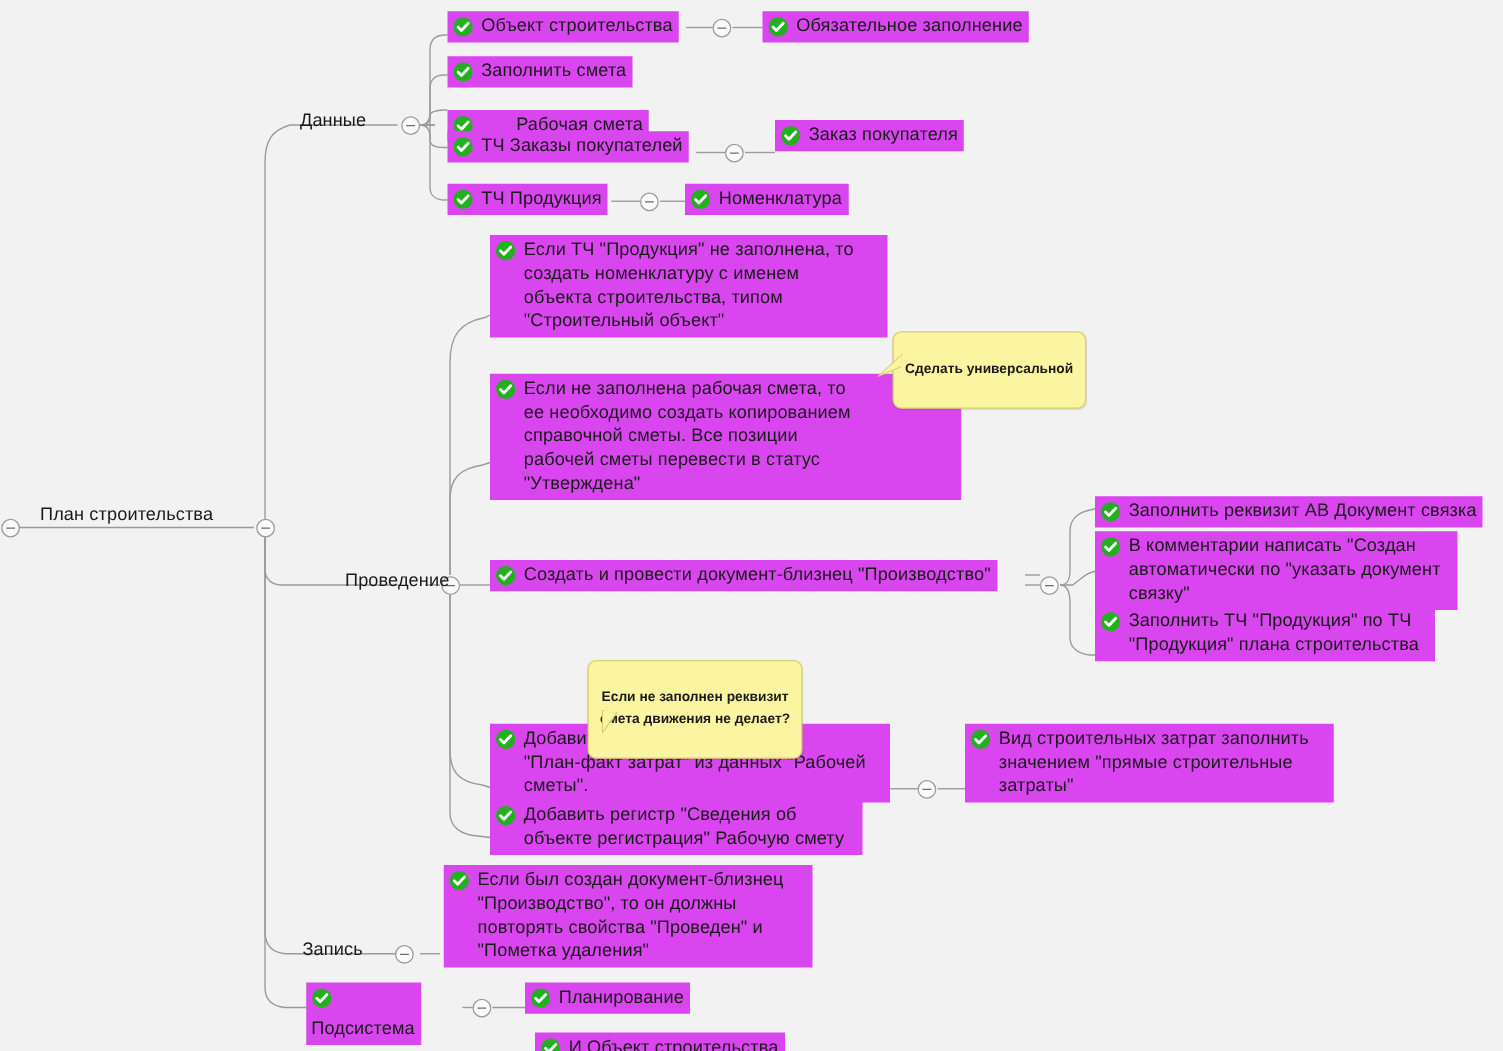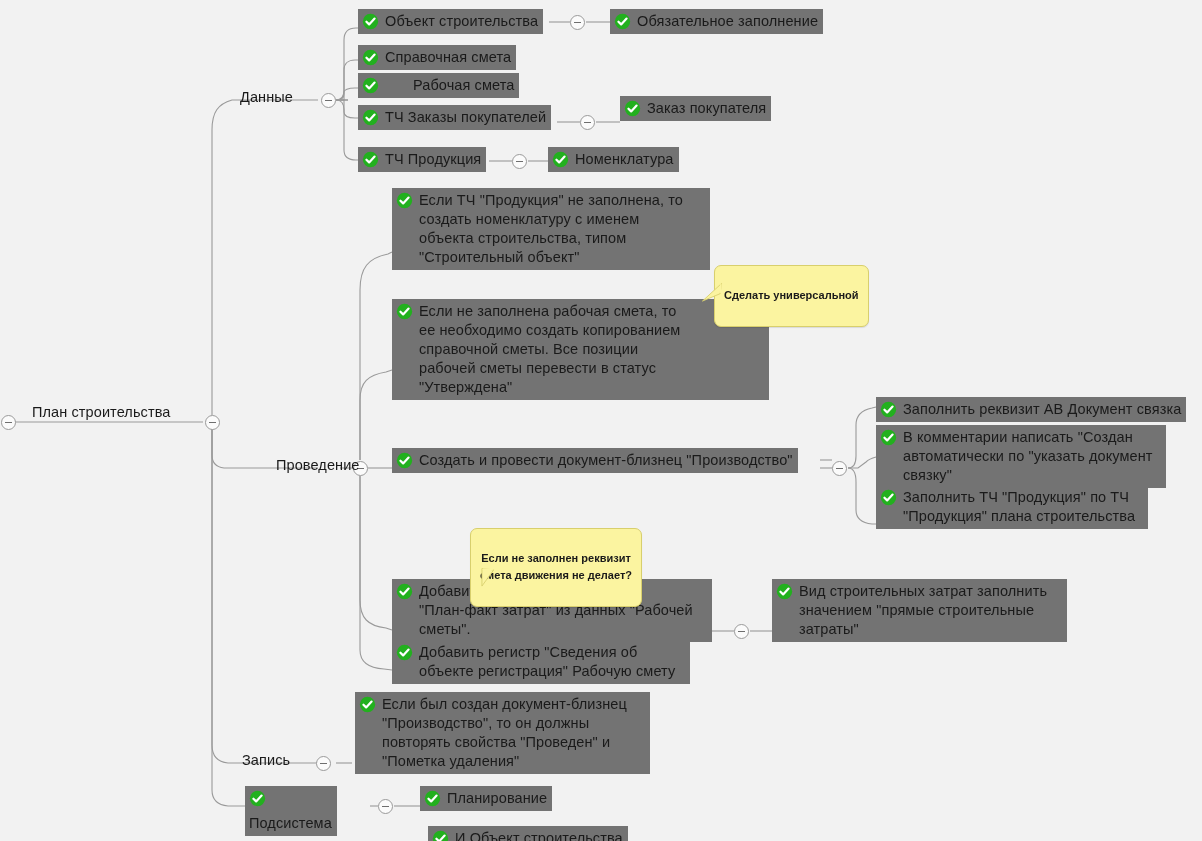--- a/index.html
+++ b/index.html
@@ -36,21 +36,21 @@
     align-items: flex-start;
     gap: 6px;
     padding: 2px 5px 3px 4px;
     font-size: 14.5px;
     line-height: 19px;
     color: #1a1a1a;
     white-space: pre-wrap;
     letter-spacing: 0.1px;
   }
   .node.green {
-    background: #737373;
+    background: #d946ef;
   }
   .node.plain {
     background: transparent;
     padding-left: 2px;
     text-align: center;
   }
   .node .label {
     display: block;
     padding-top: 1px;
   }
@@ -199,24 +199,24 @@
       <path d="M5.2 10.2 L8.4 13.4 L14.8 6.6" fill="none" stroke="#ffffff" stroke-width="2.6" stroke-linecap="round" stroke-linejoin="round"></path>
     </svg>
     <span class="label">Обязательное заполнение</span>
   </div>
 
   <div class="node green" style="left:358px; top:45px;">
     <svg class="chk" viewBox="0 0 20 20">
       <circle cx="10" cy="10" r="9" fill="#22b01e"></circle>
       <path d="M5.2 10.2 L8.4 13.4 L14.8 6.6" fill="none" stroke="#ffffff" stroke-width="2.6" stroke-linecap="round" stroke-linejoin="round"></path>
     </svg>
-    <span class="label">Справочная смета</span>
-  </div>
-
-  <div class="node green" style="left:358px; top:73px;gap:34px;">
+    <span class="label">Заполнить смета</span>
+  </div>
+
+  <div class="node green" style="left:358px; top:88px;gap:34px;">
     <svg class="chk" viewBox="0 0 20 20">
       <circle cx="10" cy="10" r="9" fill="#22b01e"></circle>
       <path d="M5.2 10.2 L8.4 13.4 L14.8 6.6" fill="none" stroke="#ffffff" stroke-width="2.6" stroke-linecap="round" stroke-linejoin="round"></path>
     </svg>
     <span class="label">Рабочая смета</span>
   </div>
 
   <div class="node green" style="left:358px; top:105px;">
     <svg class="chk" viewBox="0 0 20 20">
       <circle cx="10" cy="10" r="9" fill="#22b01e"></circle>

